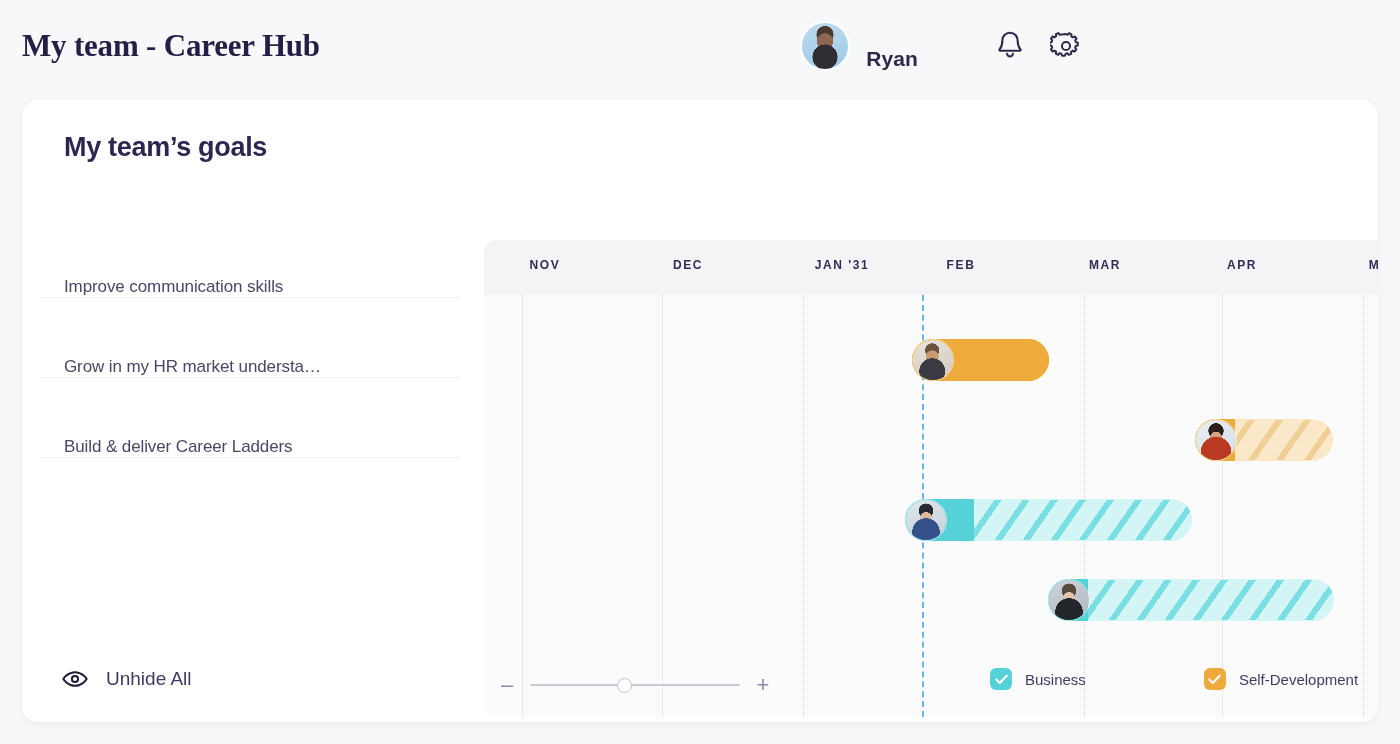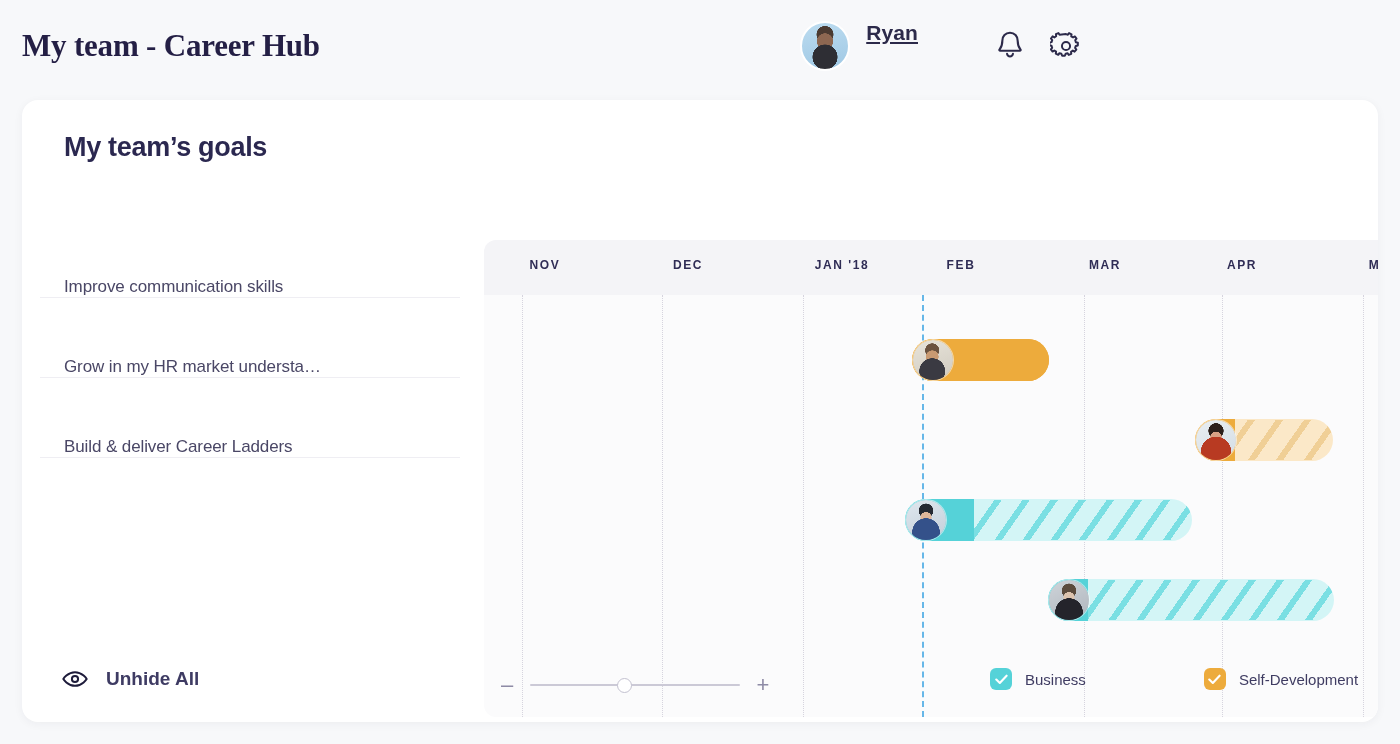--- a/index.html
+++ b/index.html
@@ -40,24 +40,23 @@
 
   #header-right {
     margin-left: auto;
     display: flex;
     align-items: center;
     gap: 0;
   }
 
   #user-chip {
     display: flex;
-    align-items: flex-start;
+    align-items: flex-end;
     gap: 16px;
     padding-right: 64px;
-    text-decoration: underline;
   }
 
   .avatar {
     border-radius: 50%;
     overflow: hidden;
     position: relative;
     background: #b9d4e8;
     flex: none;
   }
   #header-avatar { width: 50px; height: 50px; border: 2px solid #fff; }
@@ -165,21 +164,21 @@
     left: 62px;
     top: 668px;
     display: flex;
     align-items: center;
     gap: 18px;
     cursor: pointer;
   }
   #unhide-all-label {
     font-size: 19px;
     color: #3e3b63;
-    font-weight: 700;
+    font-weight: 400;
   }
 
   
   #timeline {
     position: absolute;
     left: 462px;
     top: 140px;
     width: 916px;
     height: 477px;
   }
@@ -366,21 +365,21 @@
       <div class="goal-row">
         <span class="goal-label">Build &amp; deliver Career Ladders</span>
       </div>
     </div>
   </div>
 
   <div id="timeline">
     <div id="timeline-header">
         <div class="month-label" style="left: 61px;">NOV</div>
         <div class="month-label" style="left: 204px;">DEC</div>
-        <div class="month-label" style="left: 358px;">JAN '18</div>
+        <div class="month-label" style="left: 358px;">JAN '31</div>
         <div class="month-label" style="left: 477px;">FEB</div>
         <div class="month-label" style="left: 621px;">MAR</div>
         <div class="month-label" style="left: 758px;">APR</div>
         <div class="month-label" style="left: 900px;">MAY</div>
       </div>
     <div id="timeline-body">
         <div class="grid-line" style="left: 38px;"></div>
         <div class="grid-line" style="left: 178px;"></div>
         <div class="grid-line" style="left: 319px;"></div>
         <div class="grid-line" style="left: 600px;"></div>

